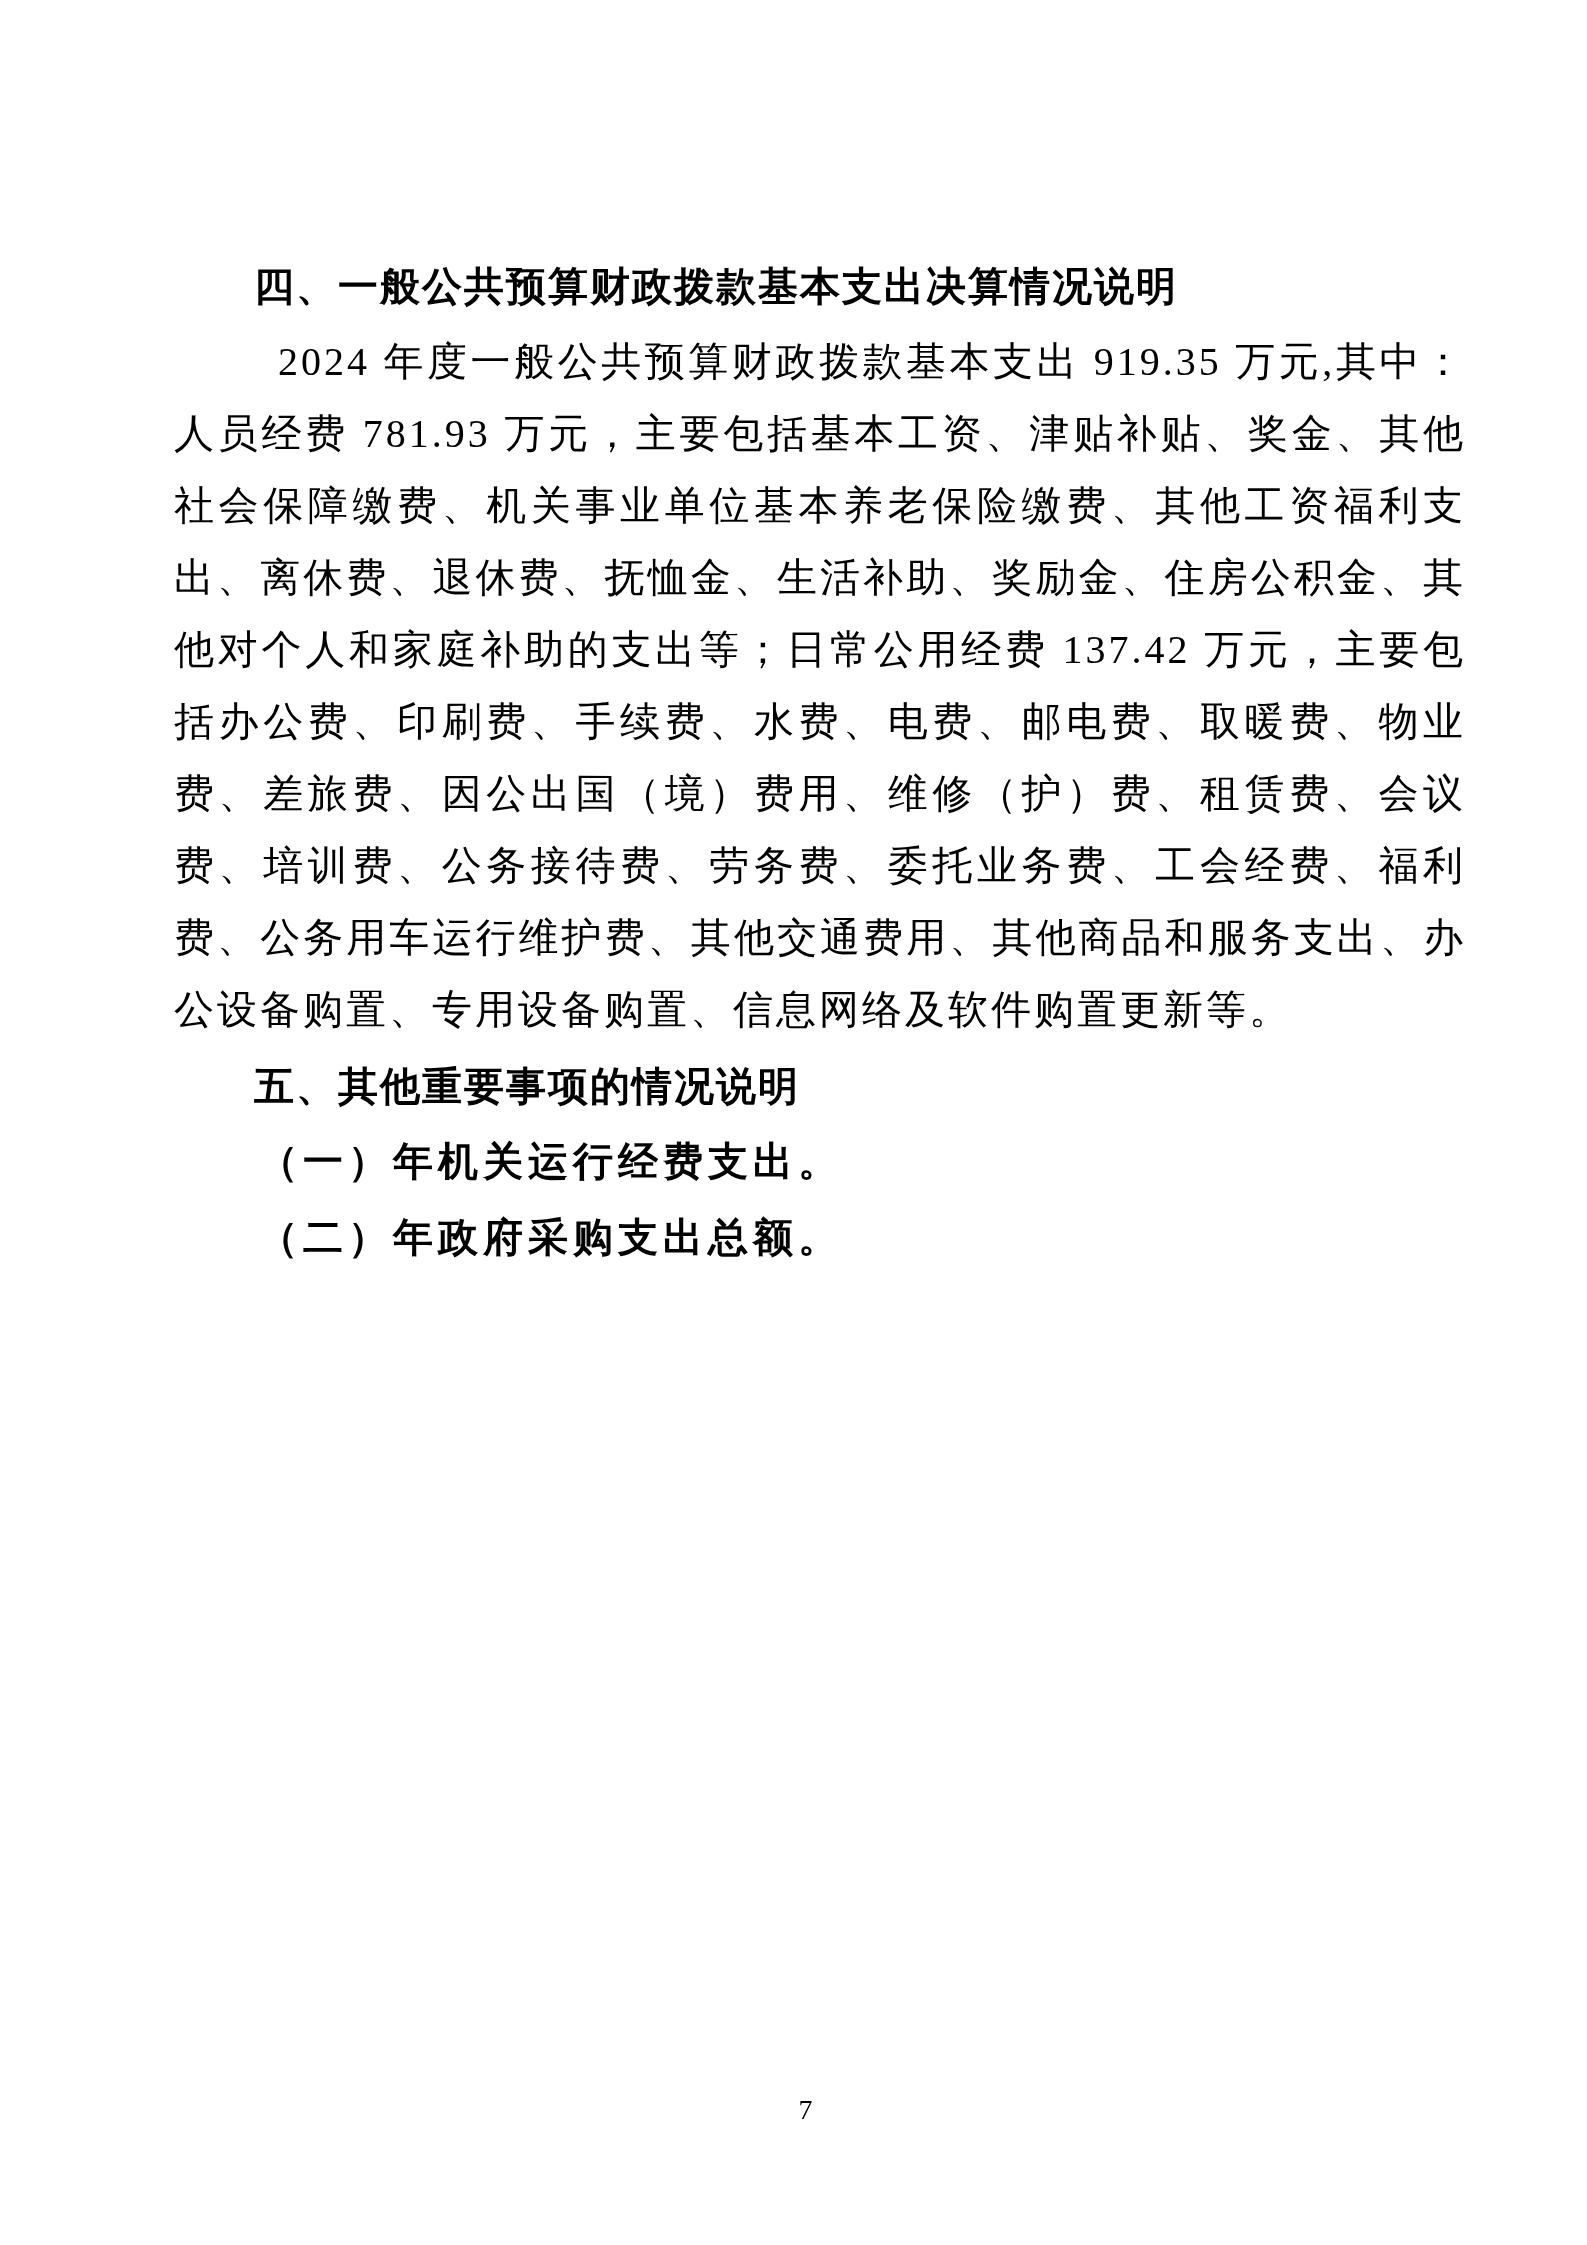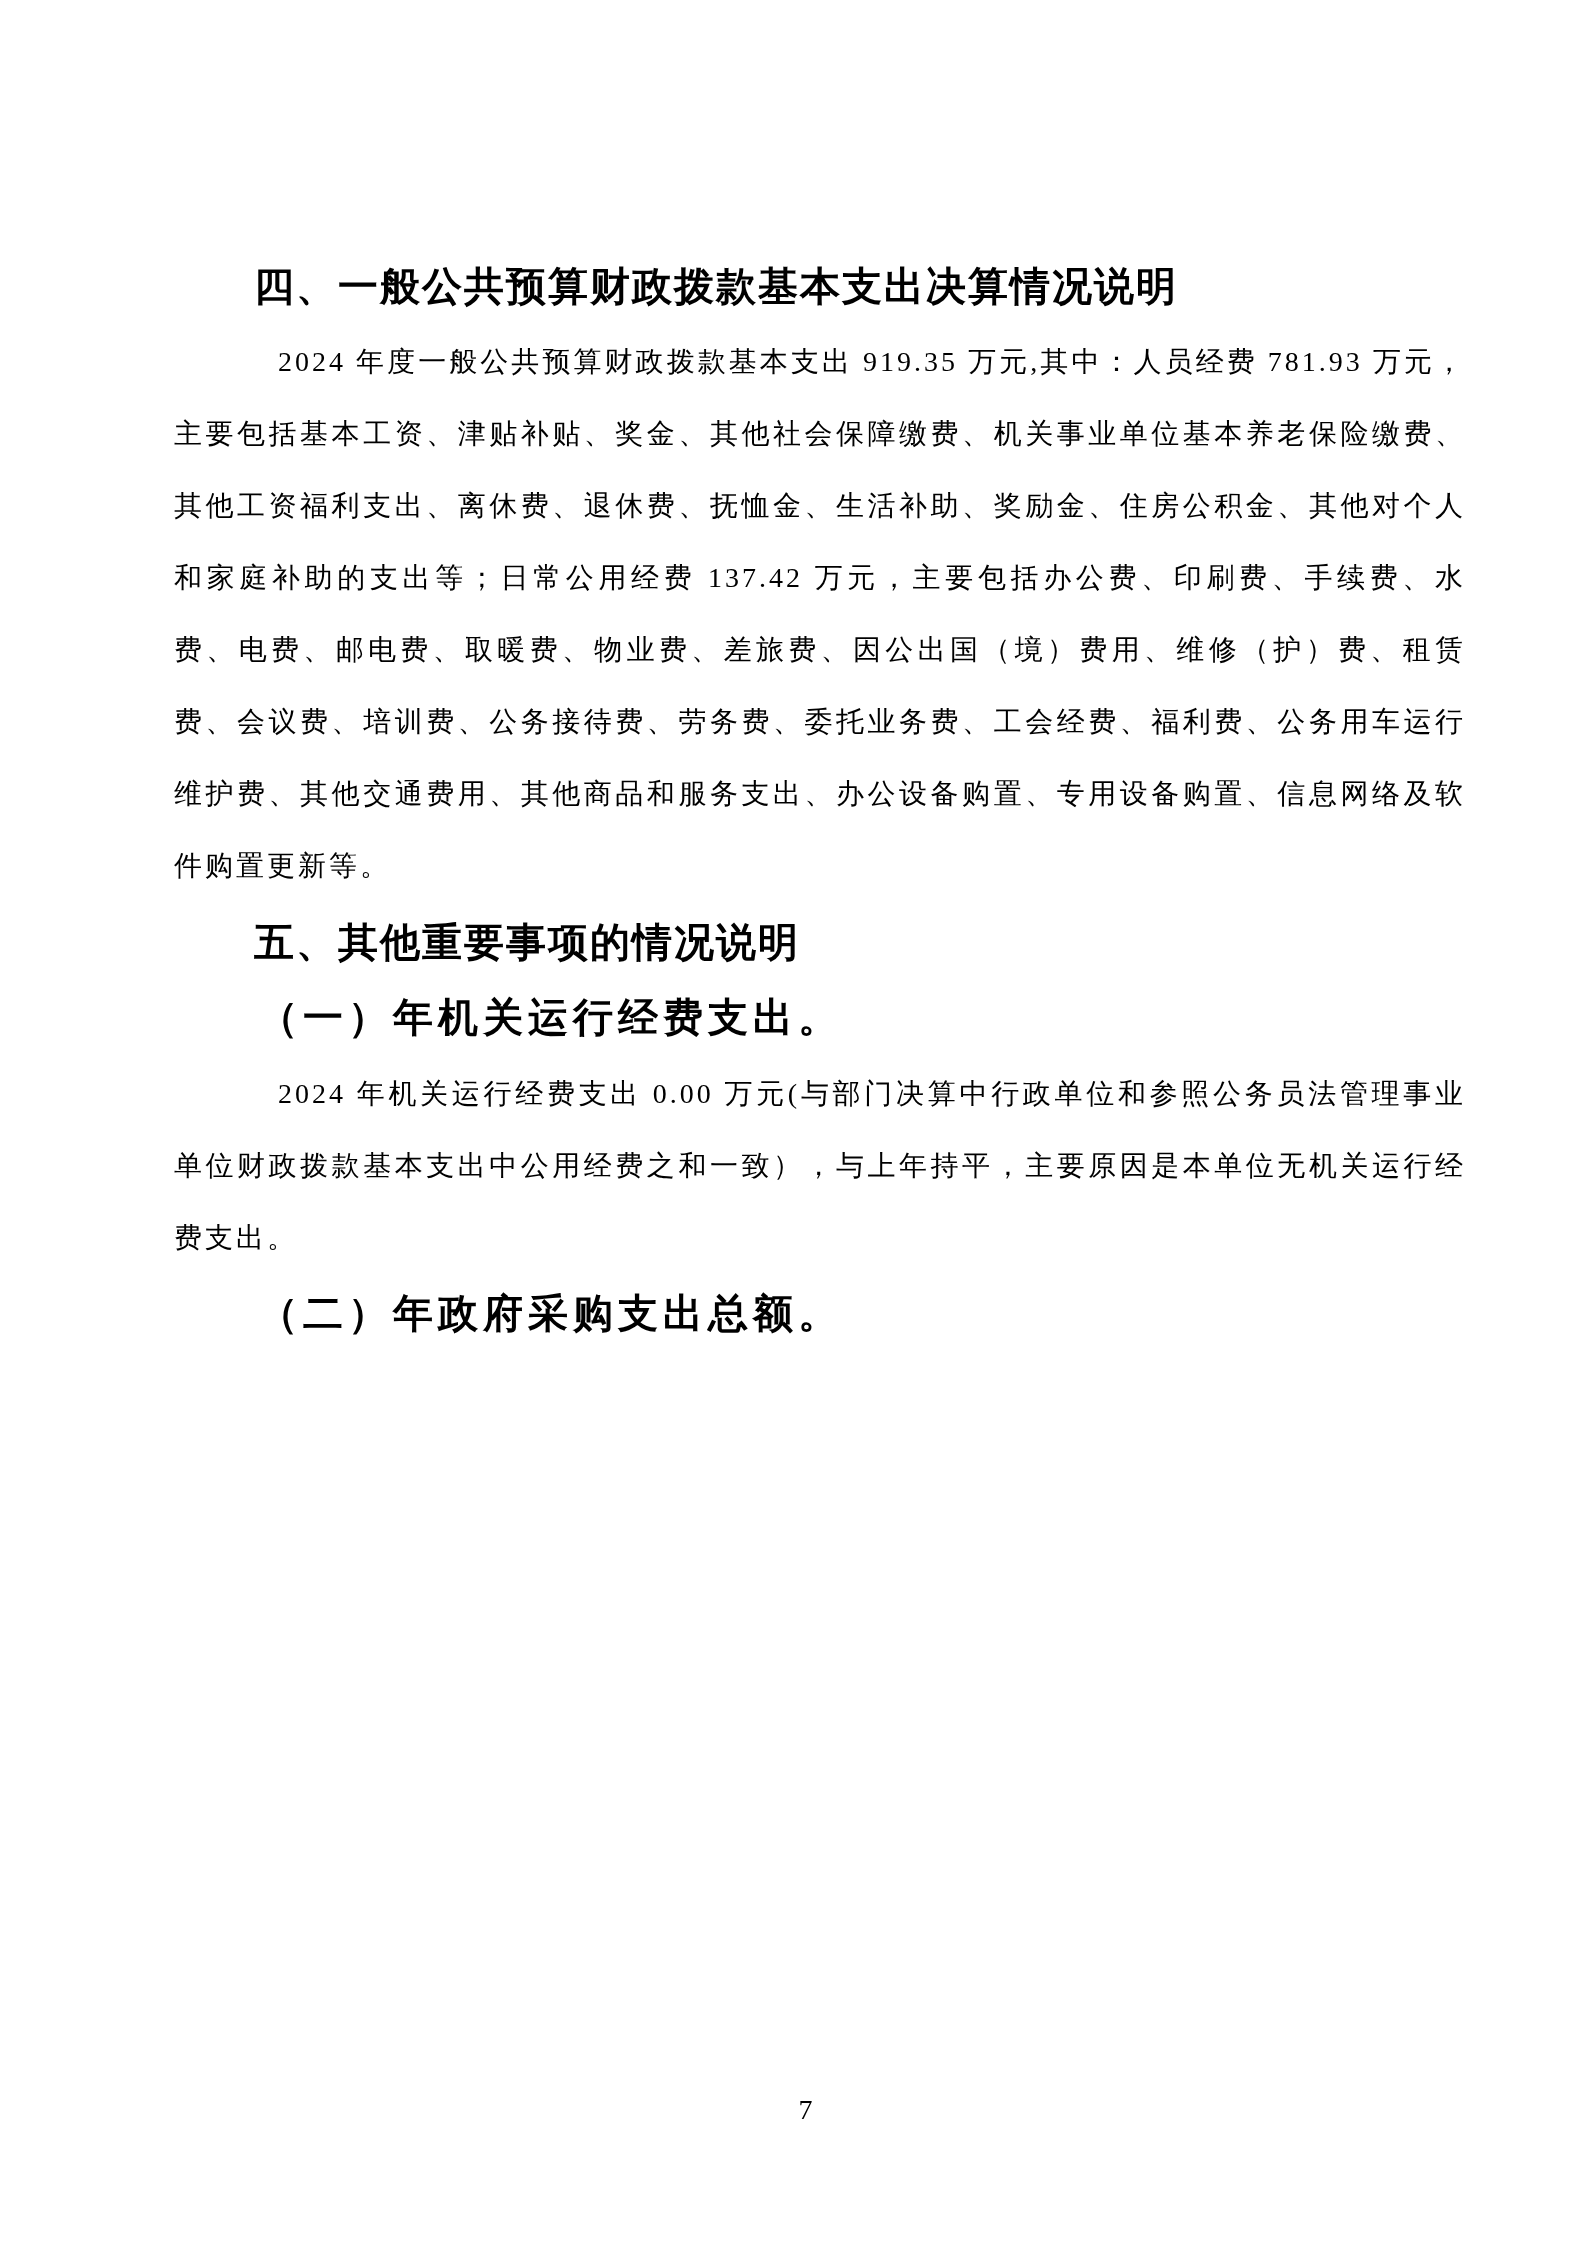--- a/index.html
+++ b/index.html
@@ -30,21 +30,21 @@
   .heading-kai {
     font-family: "Liberation Serif", "DejaVu Serif", serif;
     font-weight: 700;
     font-size: 40px;
     line-height: 72px;
     text-indent: 84px;
     letter-spacing: 5px;
     white-space: nowrap;
   }
   .body-para {
-    font-size: 28px;
+    font-size: 40px;
     line-height: 72px;
     text-indent: 104px;
     text-align: justify;
     letter-spacing: 3px;
     word-break: break-all;
   }
   .page-footer {
     position: absolute;
     left: 0;
     top: 2082px;
@@ -61,21 +61,20 @@
 <div class="page-content">
 
   <h2 class="heading-hei">四、一般公共预算财政拨款基本支出决算情况说明</h2>
 
   <p class="body-para">2024 年度一般公共预算财政拨款基本支出 919.35 万元,其中：人员经费 781.93 万元，主要包括基本工资、津贴补贴、奖金、其他社会保障缴费、机关事业单位基本养老保险缴费、其他工资福利支出、离休费、退休费、抚恤金、生活补助、奖励金、住房公积金、其他对个人和家庭补助的支出等；日常公用经费 137.42 万元，主要包括办公费、印刷费、手续费、水费、电费、邮电费、取暖费、物业费、差旅费、因公出国（境）费用、维修（护）费、租赁费、会议费、培训费、公务接待费、劳务费、委托业务费、工会经费、福利费、公务用车运行维护费、其他交通费用、其他商品和服务支出、办公设备购置、专用设备购置、信息网络及软件购置更新等。</p>
 
   <h2 class="heading-hei">五、其他重要事项的情况说明</h2>
 
   <h3 class="heading-kai">（一）年机关运行经费支出。</h3>
 
-  <p class="body-para">2024 年机关运行经费支出 0.00 万元(与部门决算中行政单位和参照公务员法管理事业单位财政拨款基本支出中公用经费之和一致），与上年持平，主要原因是本单位无机关运行经费支出。</p>
 
   <h3 class="heading-kai">（二）年政府采购支出总额。</h3>
 
 
 </div>
 
 <div class="page-footer">
   <span>7</span>
 </div>
 

